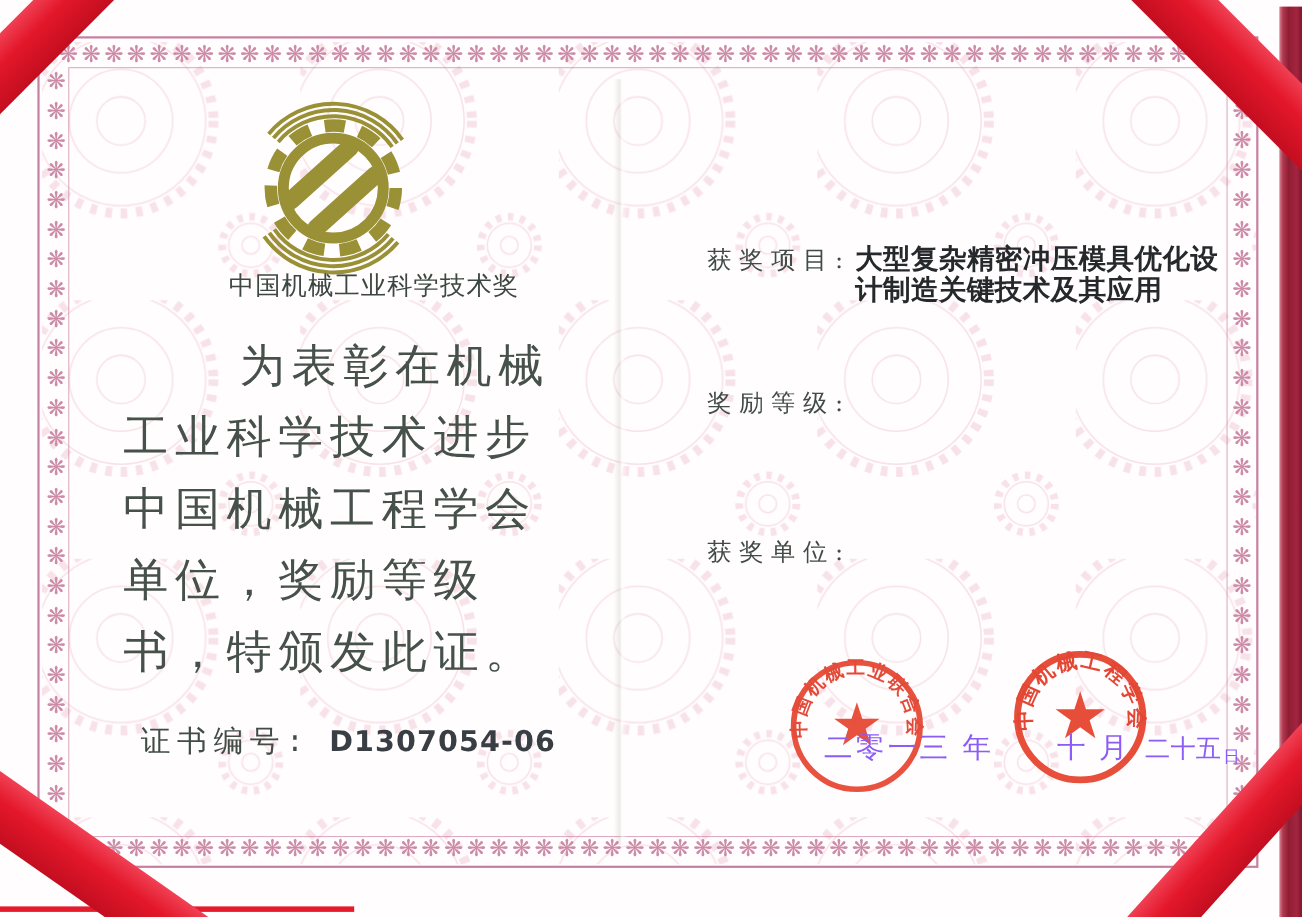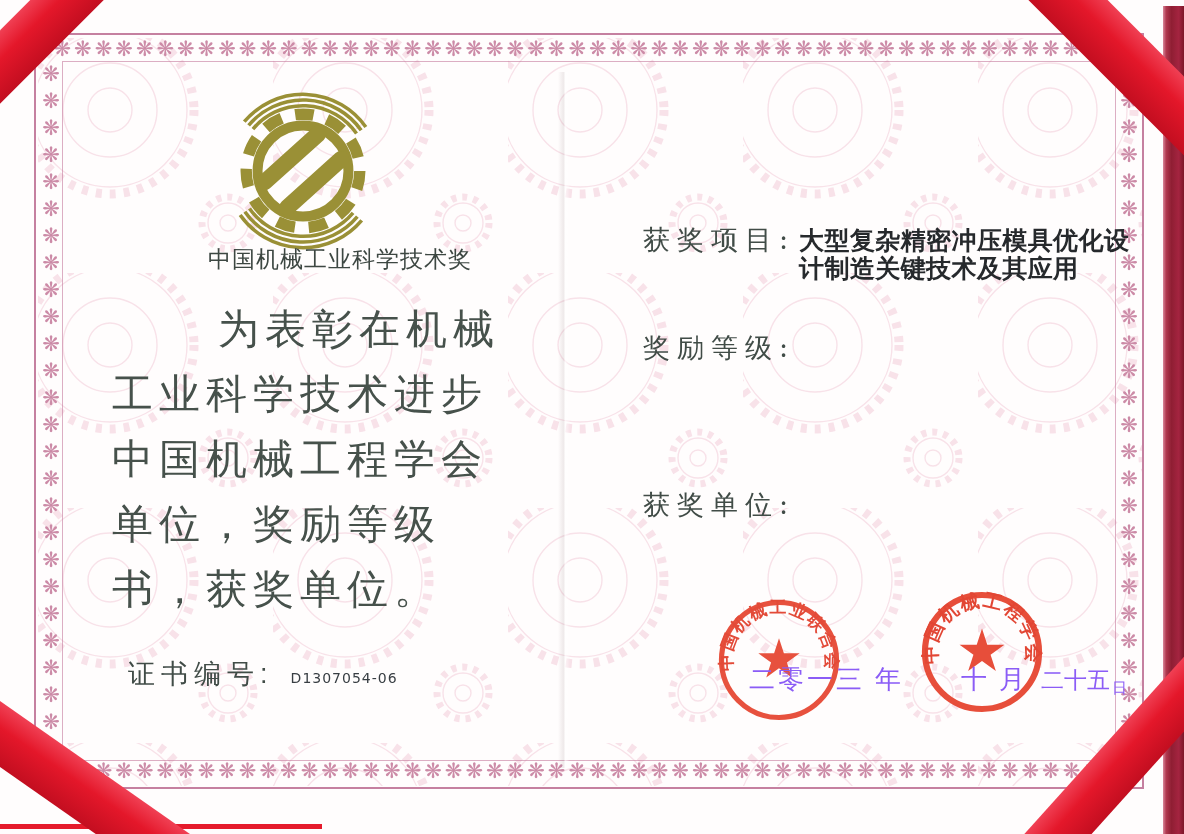--- a/index.html
+++ b/index.html
@@ -26,33 +26,33 @@
         background:linear-gradient(90deg,rgba(120,90,95,0),rgba(120,90,95,.12) 45%,rgba(255,255,255,.6) 62%,rgba(120,90,95,0));}
 
   
   .logo{left:224px;top:100px;width:158px;height:142px;z-index:2;}
   .logo svg{overflow:visible;}
 
   .org-title{left:130px;top:244px;width:342px;text-align:right;font-size:23px;letter-spacing:1px;
              color:#3d4742;z-index:2;}
 
   .body-text{left:112px;top:300px;width:408px;z-index:2;color:#46514b;
-             font-family:Liberation Mono, monospace;font-size:41px;line-height:65px;letter-spacing:6px;}
+             font-family:Liberation Sans, sans-serif;font-size:41px;line-height:65px;letter-spacing:6px;}
   .body-text .indent{padding-left:106px;}
 
   .certno{left:128px;top:656px;z-index:2;white-space:nowrap;}
-  .certno .lab{font-family:Liberation Sans, sans-serif;font-size:27px;letter-spacing:6px;color:#414c47;}
-  .certno .val{font-size:14px;font-weight:normal;color:#383e43;letter-spacing:1px;margin-left:12px;text-align:center;}
+  .certno .lab{font-family:Liberation Mono, monospace;font-size:27px;letter-spacing:6px;color:#414c47;}
+  .certno .val{font-size:26px;font-weight:bold;color:#383e43;letter-spacing:1px;margin-left:12px;text-align:center;}
 
   .field{left:643px;display:flex;align-items:baseline;z-index:2;}
-  .field .lab{font-family:"DejaVu Serif",serif;font-size:27px;letter-spacing:7px;color:#414c47;
+  .field .lab{font-family:"DejaVu Serif",serif;font-size:22px;letter-spacing:7px;color:#414c47;
               white-space:nowrap;flex:0 0 auto;}
   .field .val{font-size:25px;font-weight:bold;color:#26292c;line-height:28px;letter-spacing:.4px;
               width:336px;margin-left:4px;}
-  .f1{top:222px;} .f2{top:330px;} .f3{top:459px;margin-top:28px;}
+  .f1{top:222px;} .f2{top:352px;} .f3{top:459px;margin-top:28px;}
 
   
   .seal{z-index:4;}
   .seal1{left:713px;top:594px;width:132px;height:132px;}
   .seal2{left:916px;top:586px;width:132px;height:132px;}
 
   
   .date{left:712px;top:662px;z-index:6;font-family:"DejaVu Serif",serif;font-size:26px;
         color:#8b5cf6;white-space:nowrap;margin-left:37px;}
   .date .yr{letter-spacing:3px;}
@@ -124,21 +124,21 @@
     </svg>
   </div>
 
   <div class="abs org-title">中国机械工业科学技术奖</div>
 
   <div class="abs body-text">
     <div class="indent">为表彰在机械</div>
     <div>工业科学技术进步</div>
     <div>中国机械工程学会</div>
     <div>单位，奖励等级</div>
-    <div>书，获奖单位。</div>
+    <div>书，特颁发此证。</div>
   </div>
 
   <div class="abs certno">
     <span class="lab">证书编号:</span>
     <span class="val">D1307054-06</span>
   </div>
 
   <div class="abs field f1">
     <span class="lab">获奖项目:</span>
     <span class="val">大型复杂精密冲压模具优化设计制造关键技术及其应用</span>

